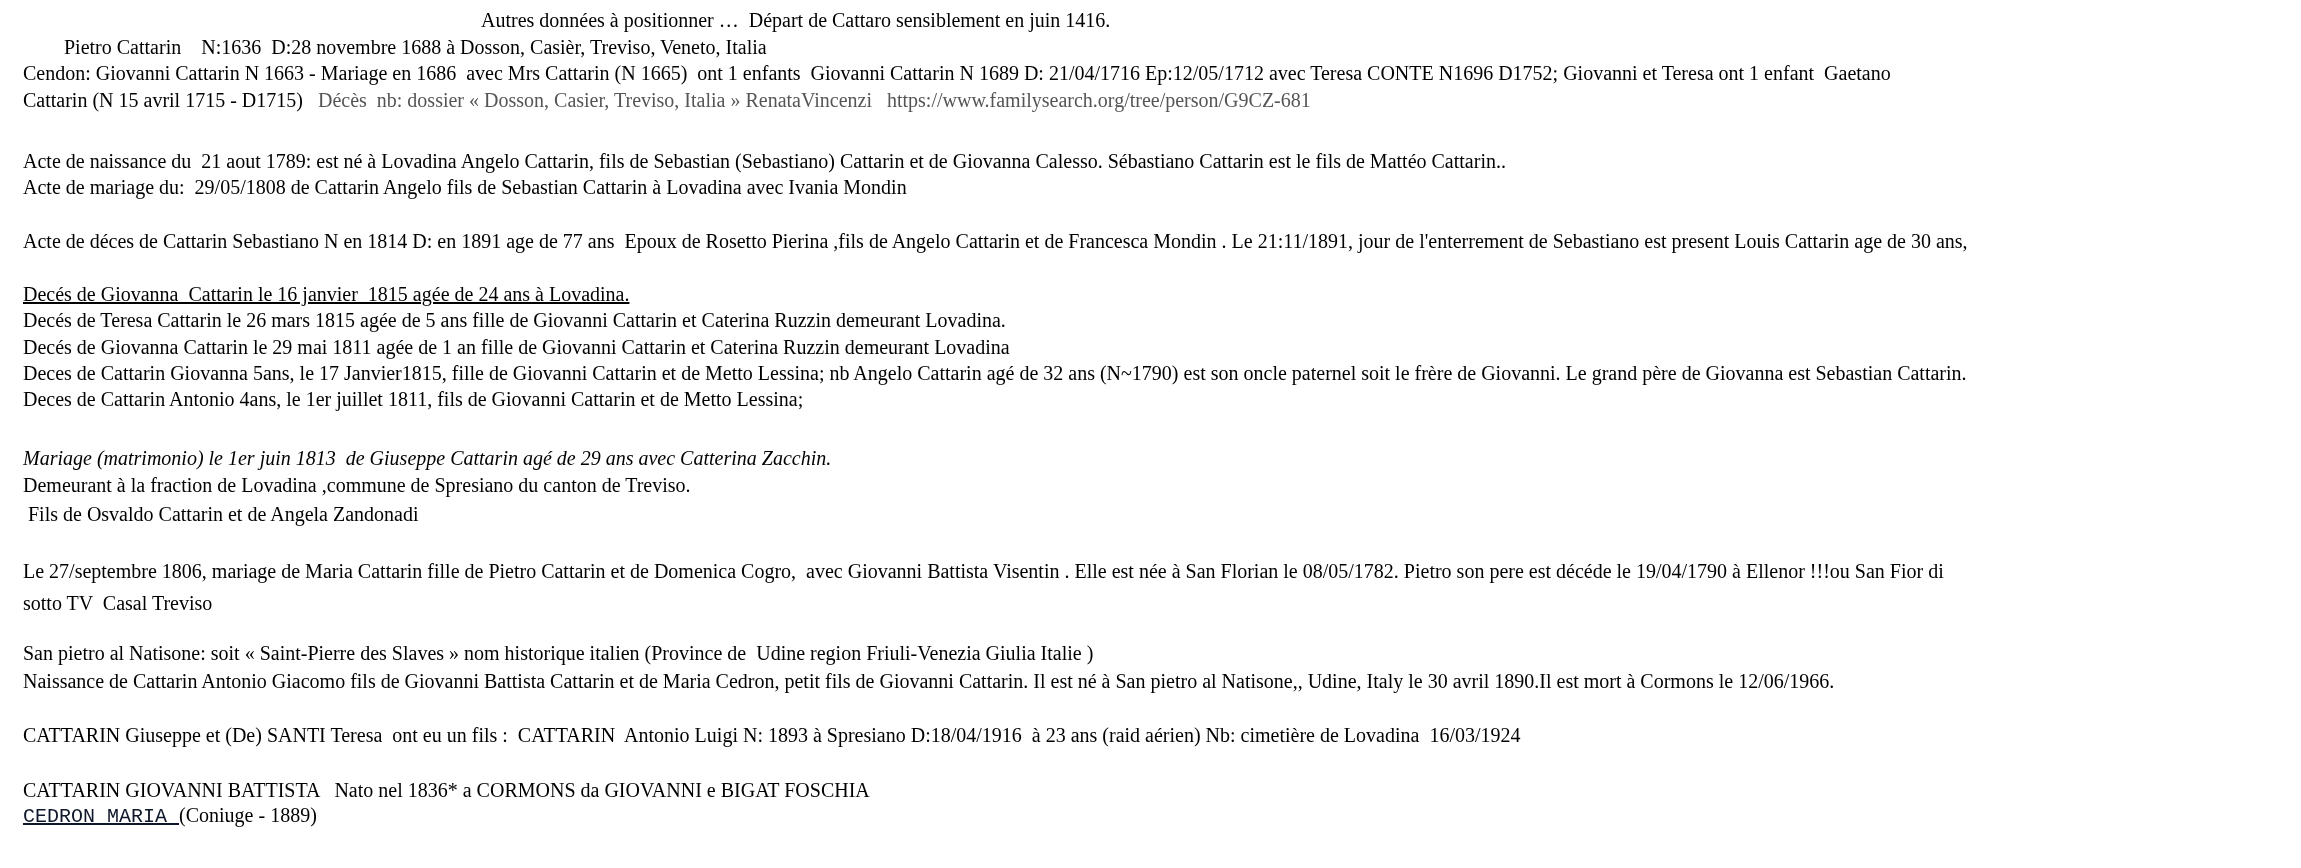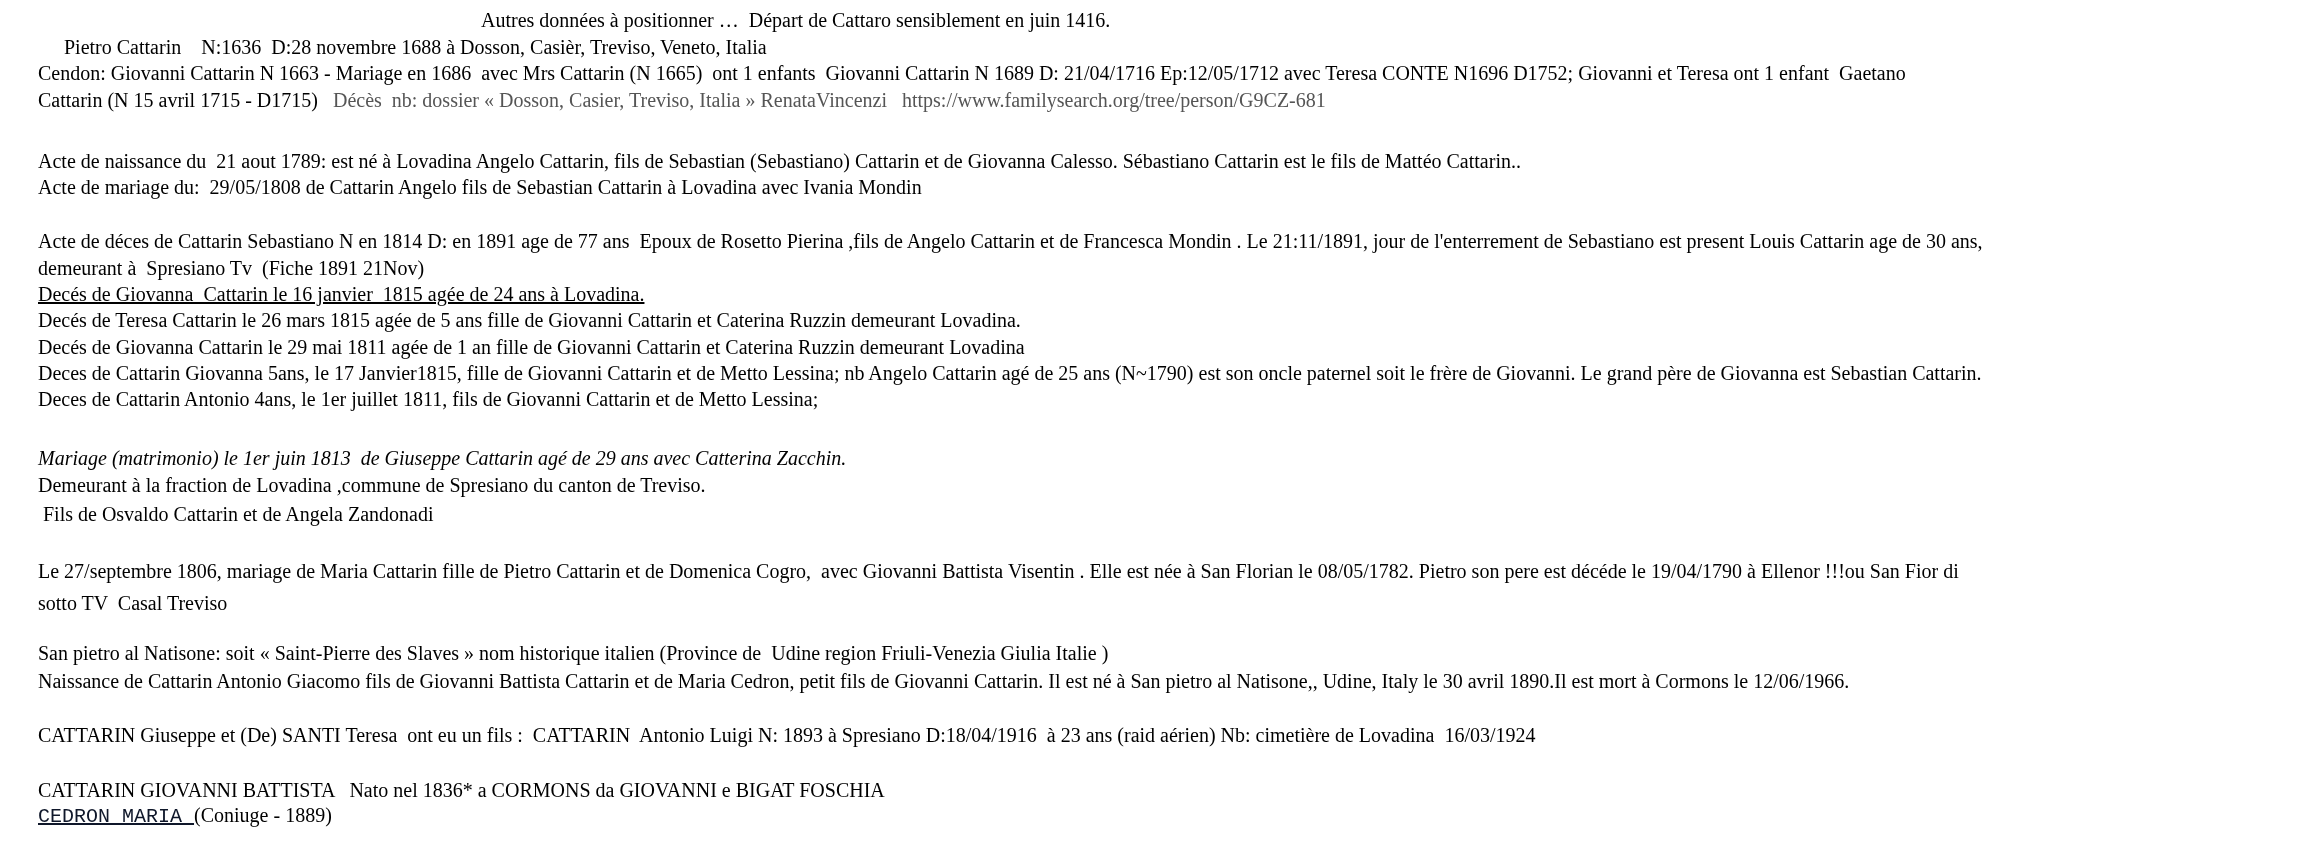--- a/index.html
+++ b/index.html
@@ -2,43 +2,42 @@
 <html><head>
   <meta charset="utf-8">
   <style>
     html, body { margin: 0; padding: 0; background: #ffffff; }
     body {
       width: 2301px; height: 868px; overflow: hidden;
       font-family: "Liberation Serif", serif;
       font-size: 20px; color: #000000;
     }
     .doc { position: relative; width: 2301px; height: 612px; margin-left: 16px; }
-    .line { position: absolute; left: 22px; white-space: pre; line-height: 26px; }
+    .line { position: absolute; left: 7px; white-space: pre; line-height: 26px; }
     .gray { color: #555555; }
     a.link { color: #0f172a; text-decoration: underline; font-family: Liberation Mono, monospace; }
   </style>
 </head>
 <body>
 
 <div class="doc">
 
   <div class="line" style="left:465px; top:7px;">Autres données à positionner …  Départ de Cattaro sensiblement en juin 1416.</div>
   <div class="line" style="left:48px; top:34px;">Pietro Cattarin    N:1636  D:28 novembre 1688 à Dosson, Casièr, Treviso, Veneto, Italia</div>
   <div class="line" style="top:60px;">Cendon: Giovanni Cattarin N 1663 - Mariage en 1686  avec Mrs Cattarin (N 1665)  ont 1 enfants  Giovanni Cattarin N 1689 D: 21/04/1716 Ep:12/05/1712 avec Teresa CONTE N1696 D1752; Giovanni et Teresa ont 1 enfant  Gaetano</div>
   <div class="line" style="top:87px;"><span>Cattarin (N 15 avril 1715 - D1715)</span>   <span class="gray">Décès  nb: dossier « Dosson, Casier, Treviso, Italia » RenataVincenzi   https://www.familysearch.org/tree/person/G9CZ-681</span></div>
 
   <div class="line" style="top:148px;text-align:right;">Acte de naissance du  21 aout 1789: est né à Lovadina Angelo Cattarin, fils de Sebastian (Sebastiano) Cattarin et de Giovanna Calesso. Sébastiano Cattarin est le fils de Mattéo Cattarin..</div>
   <div class="line" style="top:174px;">Acte de mariage du:  29/05/1808 de Cattarin Angelo fils de Sebastian Cattarin à Lovadina avec Ivania Mondin</div>
 
   <div class="line" style="top:228px;">Acte de déces de Cattarin Sebastiano N en 1814 D: en 1891 age de 77 ans  Epoux de Rosetto Pierina ,fils de Angelo Cattarin et de Francesca Mondin . Le 21:11/1891, jour de l'enterrement de Sebastiano est present Louis Cattarin age de 30 ans,</div>
-  <div class="line" style="top:255px;">demeurant à  Spresiano Tv  (Fiche 1891 21Nov)</div>
   <div class="line" style="top:281px;text-decoration:underline;">Decés de Giovanna  Cattarin le 16 janvier  1815 agée de 24 ans à Lovadina.</div>
   <div class="line" style="top:307px;">Decés de Teresa Cattarin le 26 mars 1815 agée de 5 ans fille de Giovanni Cattarin et Caterina Ruzzin demeurant Lovadina.</div>
   <div class="line" style="top:334px;">Decés de Giovanna Cattarin le 29 mai 1811 agée de 1 an fille de Giovanni Cattarin et Caterina Ruzzin demeurant Lovadina</div>
-  <div class="line" style="top:360px;">Deces de Cattarin Giovanna 5ans, le 17 Janvier1815, fille de Giovanni Cattarin et de Metto Lessina; nb Angelo Cattarin agé de 25 ans (N~1790) est son oncle paternel soit le frère de Giovanni. Le grand père de Giovanna est Sebastian Cattarin.</div>
+  <div class="line" style="top:360px;">Deces de Cattarin Giovanna 5ans, le 17 Janvier1815, fille de Giovanni Cattarin et de Metto Lessina; nb Angelo Cattarin agé de 32 ans (N~1790) est son oncle paternel soit le frère de Giovanni. Le grand père de Giovanna est Sebastian Cattarin.</div>
   <div class="line" style="top:386px;">Deces de Cattarin Antonio 4ans, le 1er juillet 1811, fils de Giovanni Cattarin et de Metto Lessina;</div>
 
   <div class="line" style="top:445px;font-style:italic;">Mariage (matrimonio) le 1er juin 1813  de Giuseppe Cattarin agé de 29 ans avec Catterina Zacchin.</div>
   <div class="line" style="top:501px;"> Fils de Osvaldo Cattarin et de Angela Zandonadi</div>
   <div class="line" style="top:472px;">Demeurant à la fraction de Lovadina ,commune de Spresiano du canton de Treviso.</div>
 
   <div class="line" style="top:558px;">Le 27/septembre 1806, mariage de Maria Cattarin fille de Pietro Cattarin et de Domenica Cogro,  avec Giovanni Battista Visentin . Elle est née à San Florian le 08/05/1782. Pietro son pere est décéde le 19/04/1790 à Ellenor !!!ou San Fior di</div>
   <div class="line" style="top:590px;">sotto TV  Casal Treviso</div>
 
   <div class="line" style="top:640px;">San pietro al Natisone: soit « Saint-Pierre des Slaves » nom historique italien (Province de  Udine region Friuli-Venezia Giulia Italie )</div>

